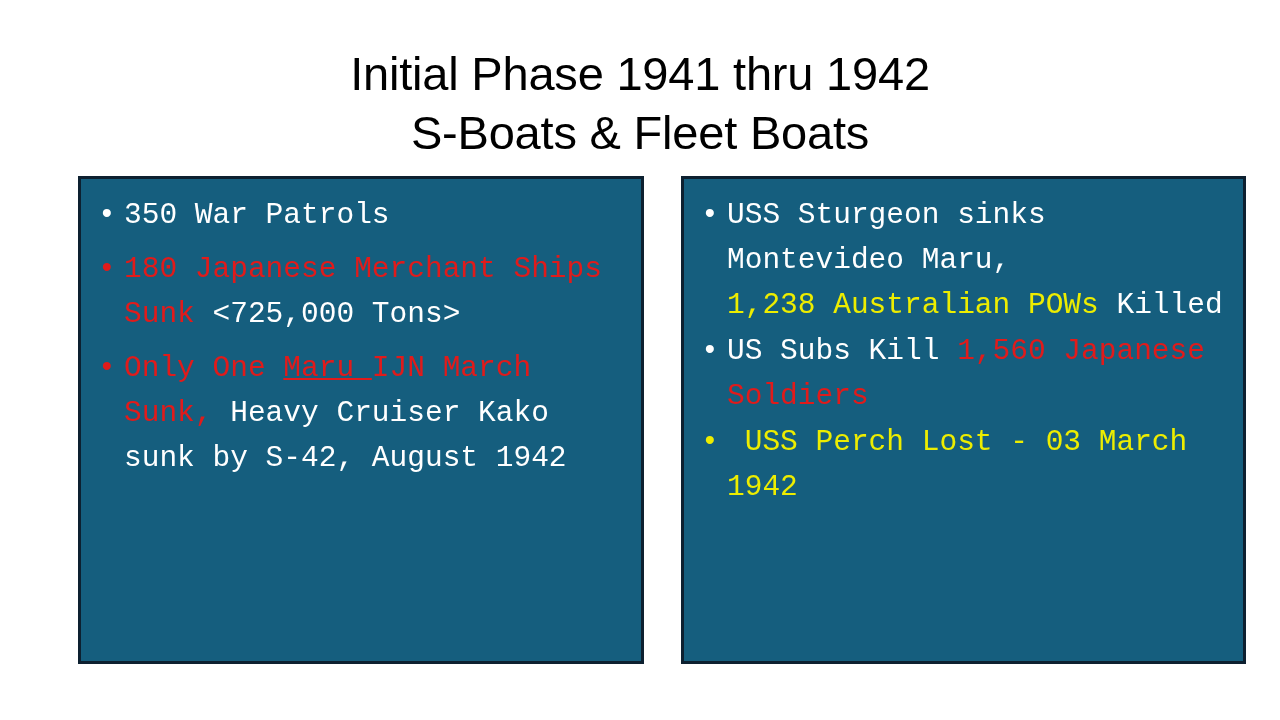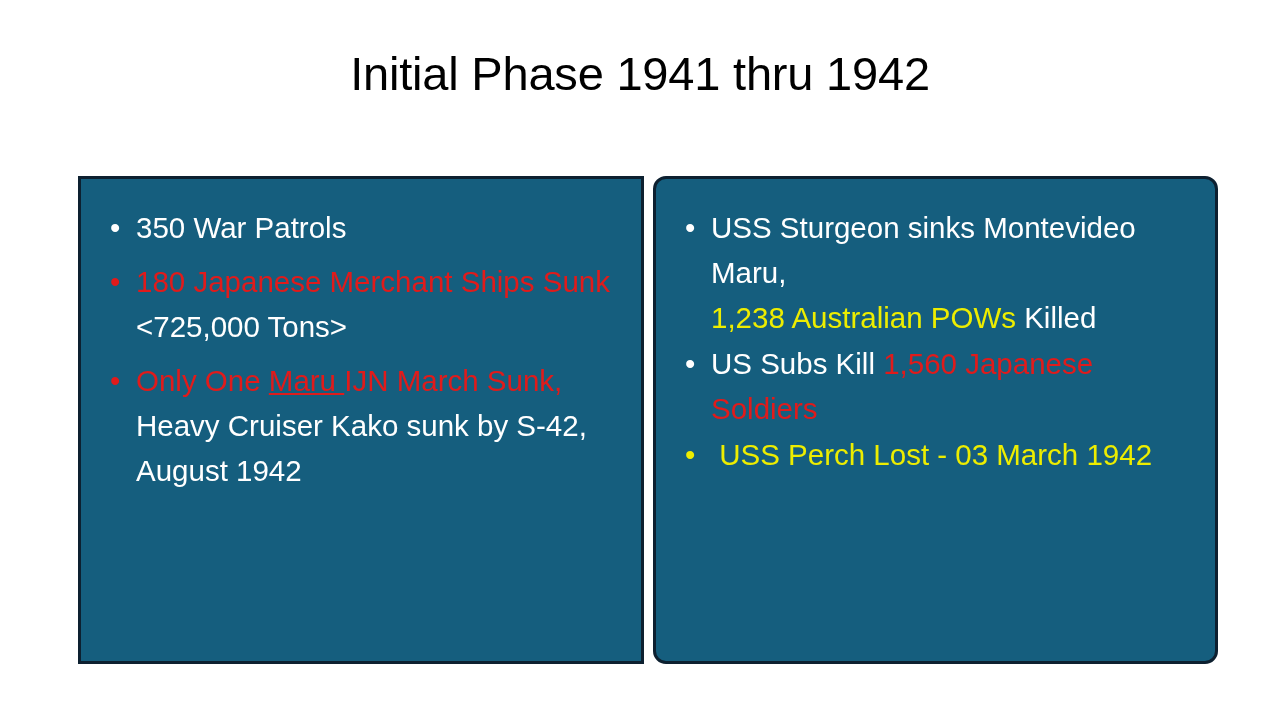--- a/index.html
+++ b/index.html
@@ -42,31 +42,32 @@
   .box {
     position: absolute;
     top: 176px;
     height: 488px;
     box-sizing: border-box;
     background: #155E7E;
     border: 3px solid #0d2030;
     overflow: hidden;
   }
   .box-left  { left: 78px;  width: 566px; }
-  .box-right { left: 653px; width: 565px; border-radius: 13px; }
+  .box-right { left: 681px; width: 565px; }
 
   .box-inner {
     padding: 14px 10px 0 14px;
   }
 
   
   ul.bullets {
     list-style: none;
-    margin: 12px;
+    margin: 0;
     padding: 0;
+    font-family: Liberation Mono, monospace;
   }
   ul.bullets > li {
     position: relative;
     padding-left: 29px;
     margin: 0 0 10px 0;
     font-size: 29.5px;
     line-height: 45px;
     color: #ffffff;
     white-space: pre-wrap;
   }
@@ -94,20 +95,21 @@
   .box-left  ul.bullets > li { margin-bottom: 9px; }
   .box-right ul.bullets > li { margin-bottom: 1px; }
 </style>
 </head>
 <body>
 
 <div class="slide">
 
   <div class="title-block">
     <span class="title-line">Initial Phase 1941 thru 1942</span>
+    <span class="title-line">S-Boats &amp; Fleet Boats</span>
   </div>
 
   <div class="box box-left">
     <div class="box-inner">
       <ul class="bullets">
           <li class="b-white"><span class="t-white">350 War Patrols</span></li>
           <li class="b-red"><span class="t-red">180 Japanese Merchant Ships Sunk</span><span class="t-white"> &lt;725,000 Tons&gt;</span></li>
           <li class="b-red"><span class="t-red">Only One </span><span class="t-red t-underline">Maru </span><span class="t-red">IJN March Sunk,</span><span class="t-white"> Heavy Cruiser Kako sunk by S-42, August 1942</span></li>
         </ul>
     </div>

